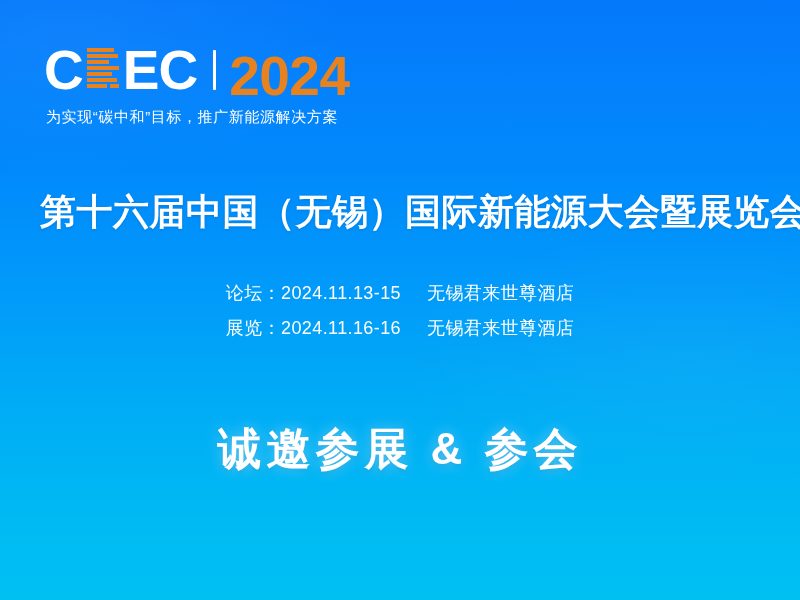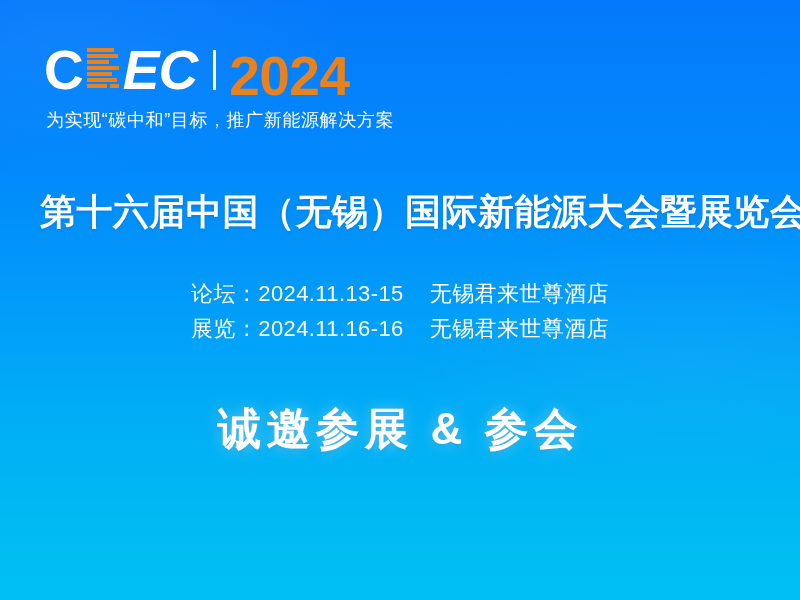--- a/index.html
+++ b/index.html
@@ -64,21 +64,21 @@
   }
   .logo-letter {
     color: #FFFFFF;
     font-size: 55px;
     font-weight: bold;
     line-height: 52px;
     letter-spacing: -1px;
     font-family: "Liberation Sans", "DejaVu Sans", sans-serif;
   }
   .logo-c { margin-right: 1px; }
-  .logo-ec { margin-left: 1px; font-style: italic; }
+  .logo-ec { margin-left: 1px; }
 
   
   .logo-r {
     position: relative;
     width: 34px;
     height: 44px;
     margin: 0 2px;
   }
   .logo-r i {
     position: absolute;
@@ -112,21 +112,21 @@
     font-family: "Liberation Sans", "DejaVu Sans", sans-serif;
     margin-top: 12px;
   }
 
   
   .tagline {
     position: absolute;
     left: 46px;
     top: 108px;
     color: #FFFFFF;
-    font-size: 18px;
+    font-size: 15px;
     font-weight: normal;
     letter-spacing: 0.6px;
     z-index: 3;
     white-space: nowrap;
   }
 
   
   .main-title {
     position: absolute;
     left: 40px;
@@ -144,40 +144,40 @@
   .schedule {
     position: absolute;
     left: 0;
     right: 0;
     top: 276px;
     text-align: center;
     z-index: 3;
   }
   .schedule-line {
     color: #FFFFFF;
-    font-size: 22px;
+    font-size: 18px;
     font-weight: normal;
     line-height: 35px;
     letter-spacing: 0.4px;
     white-space: nowrap;
   }
   .sched-label { }
   .sched-date { }
   .sched-gap {
     display: inline-block;
     width: 26px;
   }
   .sched-venue { }
 
   
   .cta {
     position: absolute;
     left: 0;
     right: 0;
-    top: 400px;
+    top: 420px;
     text-align: center;
     color: #FFFFFF;
     font-size: 44px;
     font-weight: bold;
     letter-spacing: 5px;
     white-space: nowrap;
     z-index: 3;
     text-shadow: 0 0 14px rgba(255,255,255,0.40), 0 2px 5px rgba(0,90,170,0.25);
   }
 </style>

